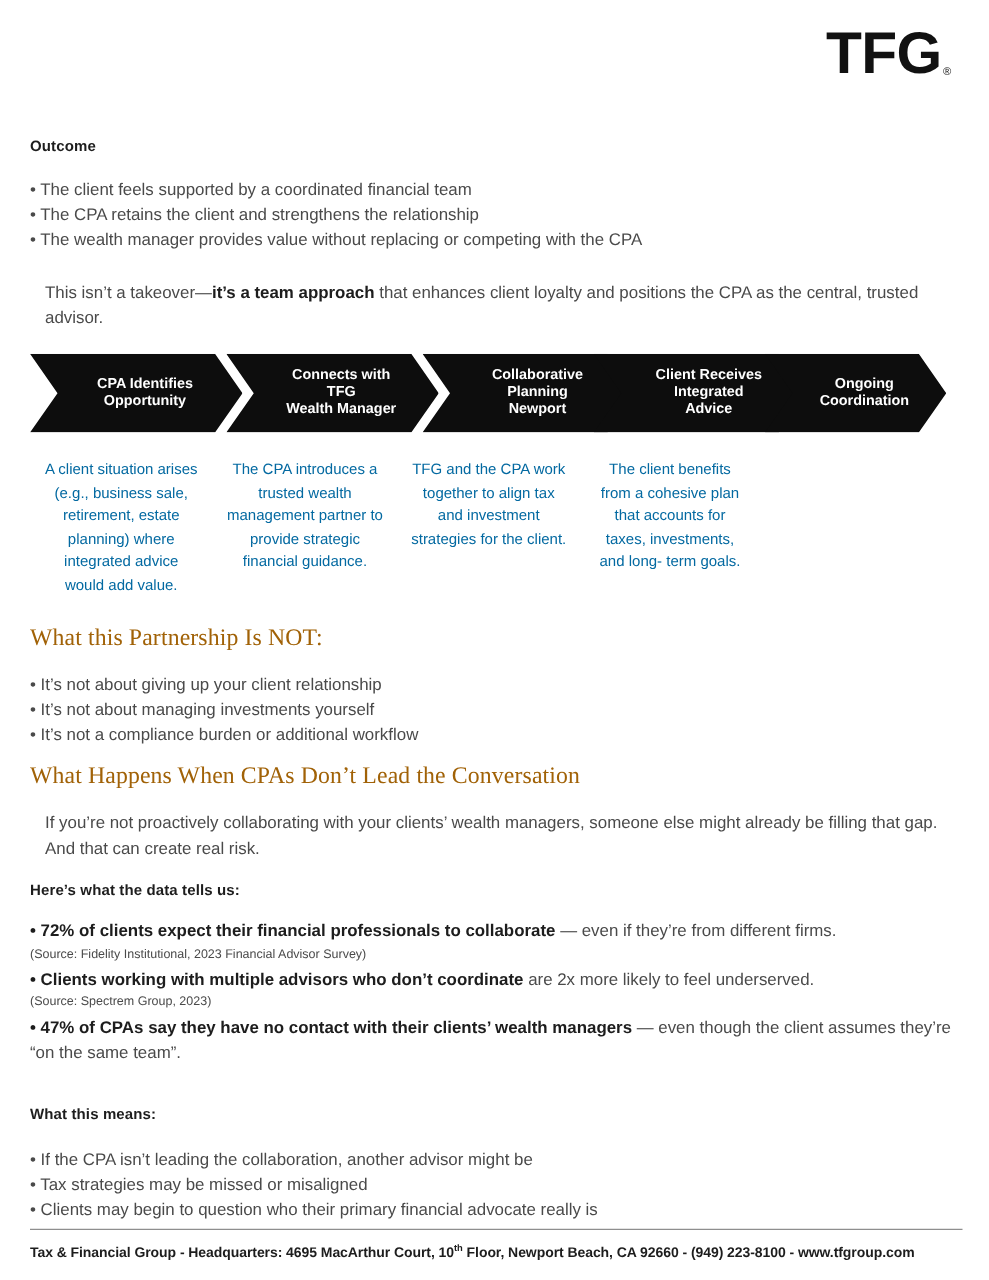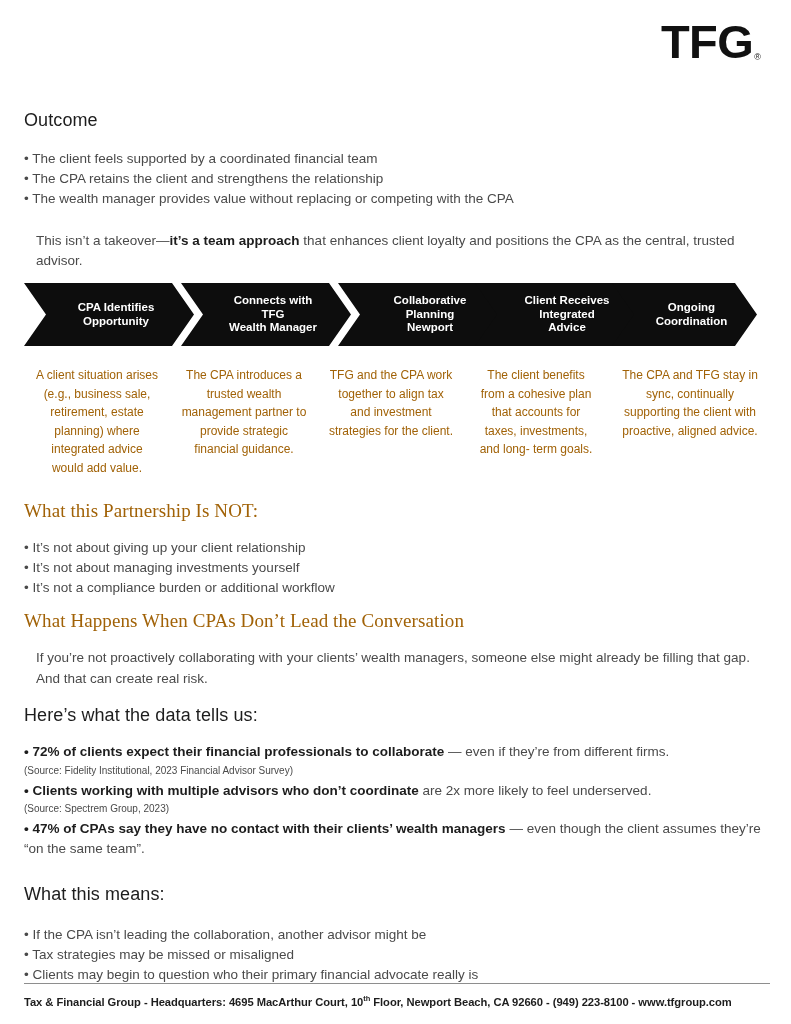--- a/index.html
+++ b/index.html
@@ -47,22 +47,22 @@
   }
 
   
   .content {
     position: absolute;
     left: 24px;
     top: 110px;
     width: 748px;
   }
   h2.sans-head {
-    font-size: 18px;
-    font-weight: normal;
+    font-size: 12px;
+    font-weight: bold;
     color: #1d1d1d;
     margin: 0 0 18px 0;
     letter-spacing: 0.1px;
   }
   h2.serif-head {
     font-family: "Liberation Serif", serif;
     font-size: 19px;
     font-weight: normal;
     color: #a16207;
     margin: 0 0 16px 0;
@@ -125,21 +125,21 @@
   .captions {
     position: absolute;
     left: 24px;
     top: 366px;
     width: 748px;
     display: flex;
   }
   .caption {
     font-size: 12px;
     line-height: 1.55;
-    color: #a16207;
+    color: #0369a1;
     text-align: center;
     padding: 0 10px;
     box-sizing: border-box;
   }
 
   
   .sec-not      { position: absolute; left: 24px; top: 500px;  width: 748px; }
   .sec-happens  { position: absolute; left: 24px; top: 610px;  width: 748px; }
   .sec-data     { position: absolute; left: 24px; top: 705px;  width: 760px; }
   .sec-means    { position: absolute; left: 24px; top: 884px;  width: 748px; }
@@ -222,21 +222,20 @@
       <span class="chev-label">Ongoing
 Coordination</span>
     </div>
   </div>
 
   <div class="captions">
     <div class="caption" style="width:146px;">A client situation arises (e.g., business sale, retirement, estate planning) where integrated advice would add value.</div>
     <div class="caption" style="width:148px;">The CPA introduces a trusted wealth management partner to provide strategic financial guidance.</div>
     <div class="caption" style="width:146px;">TFG and the CPA work together to align tax and investment strategies for the client.</div>
     <div class="caption" style="width:144px;">The client benefits from a cohesive plan that accounts for taxes, investments, and long- term goals.</div>
-    <div class="caption" style="width:164px;">The CPA and TFG stay in sync, continually supporting the client with proactive, aligned advice.</div>
   </div>
 
   <div class="sec-not">
     <h2 class="serif-head">What this Partnership Is NOT:</h2>
     <ul class="bullets">
       <li>• <span class="bt">It’s not about giving up your client relationship</span></li>
       <li>• <span class="bt">It’s not about managing investments yourself</span></li>
       <li>• <span class="bt">It’s not a compliance burden or additional workflow</span></li>
     </ul>
   </div>

